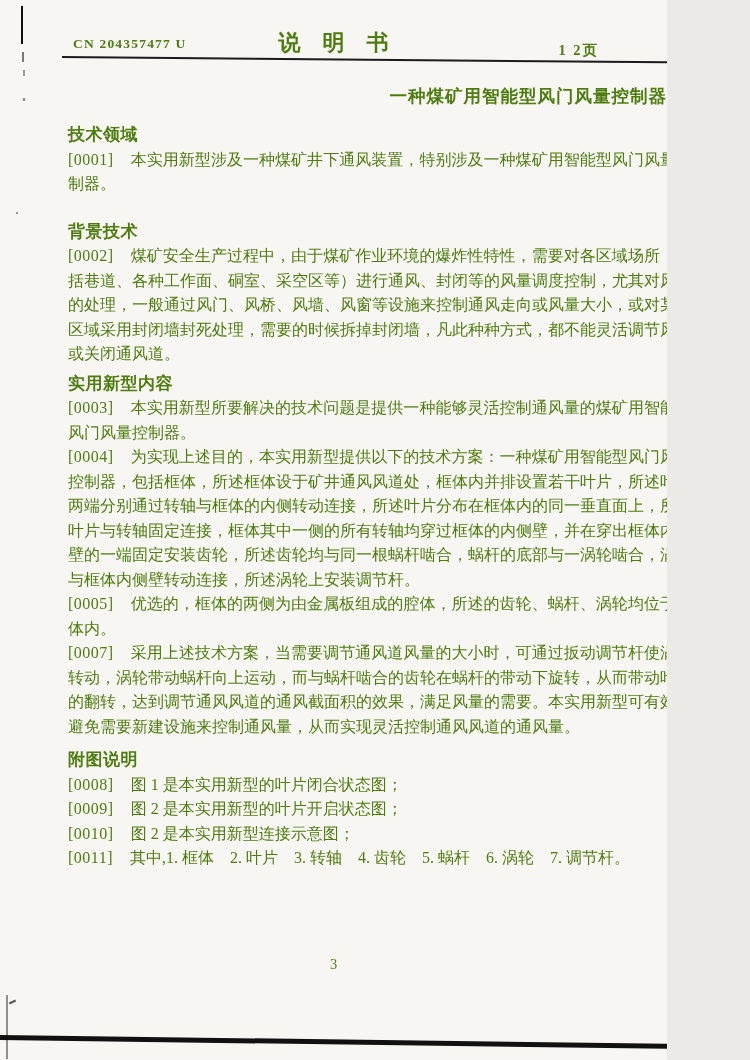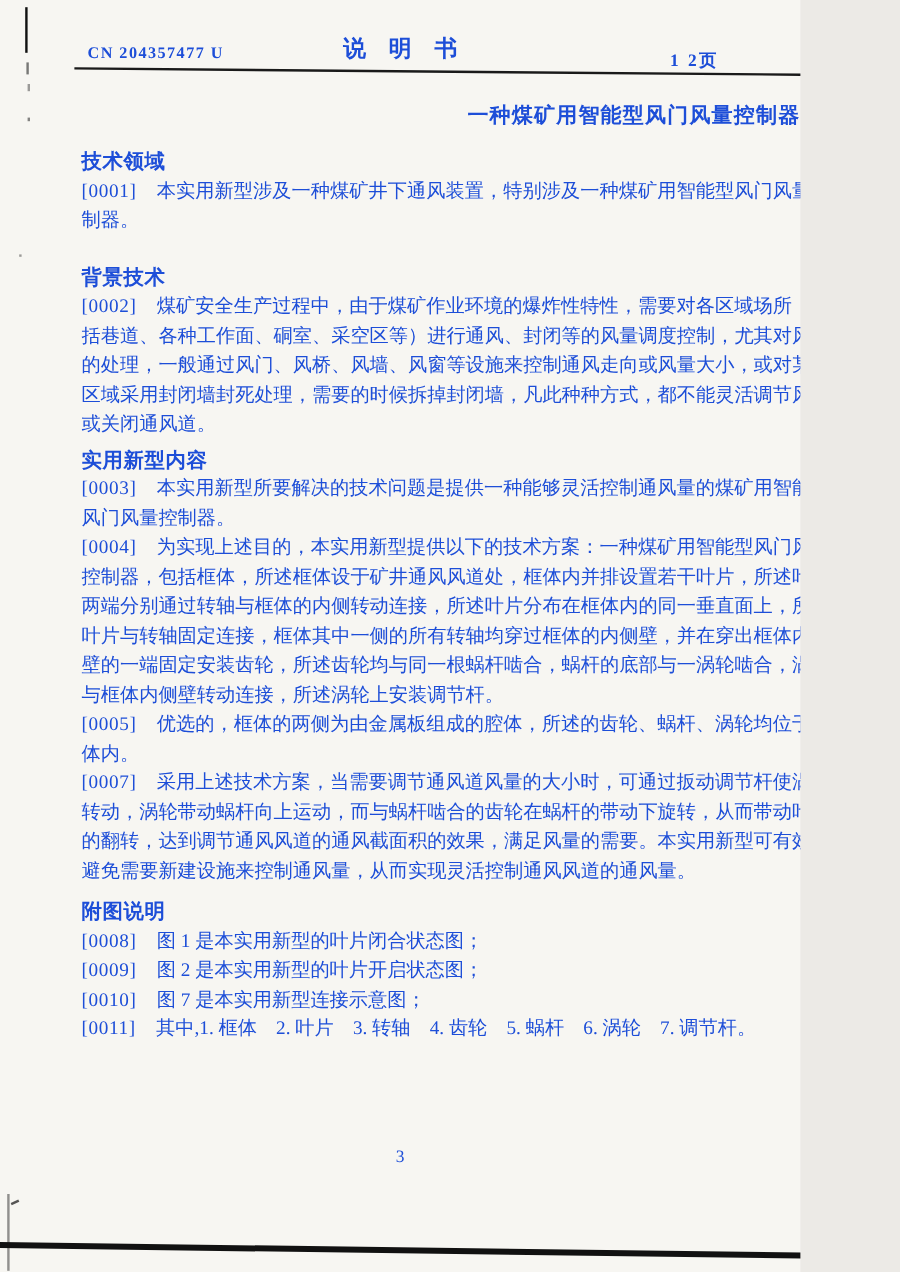--- a/index.html
+++ b/index.html
@@ -9,40 +9,40 @@
     height: 1060px;
     background: #eceae6;
   }
   .page {
     position: relative;
     width: 667px;
     height: 1060px;
     background: #f7f6f2;
     overflow: hidden;
     font-family: "Liberation Serif", "DejaVu Serif", serif;
-    color: #1d4ed8;
+    color: #4d7c0f;
   }
 
   
   .patent-no {
     position: absolute;
     left: 73px;
     top: 36px;
     font-size: 13.5px;
     font-weight: bold;
     letter-spacing: 1.2px;
     white-space: nowrap;
   }
   .doc-type {
     position: absolute;
     left: 0;
     right: 0;
     top: 28px;
     text-align: center;
-    font-size: 19px;
+    font-size: 22px;
     font-weight: bold;
     white-space: nowrap;
   }
   .page-indicator {
     position: absolute;
     right: 68px;
     top: 41px;
     font-size: 14.5px;
     font-weight: bold;
     letter-spacing: 2px;
@@ -190,21 +190,21 @@
         <h2>实用新型内容</h2>
         <p class="para"><span class="pnum">[0003]</span><span>本实用新型所要解决的技术问题是提供一种能够灵活控制通风量的煤矿用智能型风门风量控制器。</span></p>
         <p class="para"><span class="pnum">[0004]</span><span>为实现上述目的，本实用新型提供以下的技术方案：一种煤矿用智能型风门风量控制器，包括框体，所述框体设于矿井通风风道处，框体内并排设置若干叶片，所述叶片两端分别通过转轴与框体的内侧转动连接，所述叶片分布在框体内的同一垂直面上，所述叶片与转轴固定连接，框体其中一侧的所有转轴均穿过框体的内侧壁，并在穿出框体内侧壁的一端固定安装齿轮，所述齿轮均与同一根蜗杆啮合，蜗杆的底部与一涡轮啮合，涡轮与框体内侧壁转动连接，所述涡轮上安装调节杆。</span></p>
         <p class="para"><span class="pnum">[0005]</span><span>优选的，框体的两侧为由金属板组成的腔体，所述的齿轮、蜗杆、涡轮均位于腔体内。</span></p>
         <p class="para"><span class="pnum">[0007]</span><span>采用上述技术方案，当需要调节通风道风量的大小时，可通过扳动调节杆使涡轮转动，涡轮带动蜗杆向上运动，而与蜗杆啮合的齿轮在蜗杆的带动下旋转，从而带动叶片的翻转，达到调节通风风道的通风截面积的效果，满足风量的需要。本实用新型可有效的避免需要新建设施来控制通风量，从而实现灵活控制通风风道的通风量。</span></p>
       </section>
       <section class="section">
         <h2>附图说明</h2>
         <p class="para"><span class="pnum">[0008]</span><span>图 1 是本实用新型的叶片闭合状态图；</span></p>
         <p class="para"><span class="pnum">[0009]</span><span>图 2 是本实用新型的叶片开启状态图；</span></p>
-        <p class="para"><span class="pnum">[0010]</span><span>图 7 是本实用新型连接示意图；</span></p>
+        <p class="para"><span class="pnum">[0010]</span><span>图 2 是本实用新型连接示意图；</span></p>
         <p class="para"><span class="pnum">[0011]</span><span>其中,1. 框体　2. 叶片　3. 转轴　4. 齿轮　5. 蜗杆　6. 涡轮　7. 调节杆。</span></p>
       </section>
     </div>
 
   <div class="footer-page-num">3</div>
 
   <div class="artifact right-border"></div>
   <div class="artifact bottom-border"></div>
   <div class="artifact mark-topleft-line"></div>
   <div class="artifact mark-topleft-dash1"></div>

